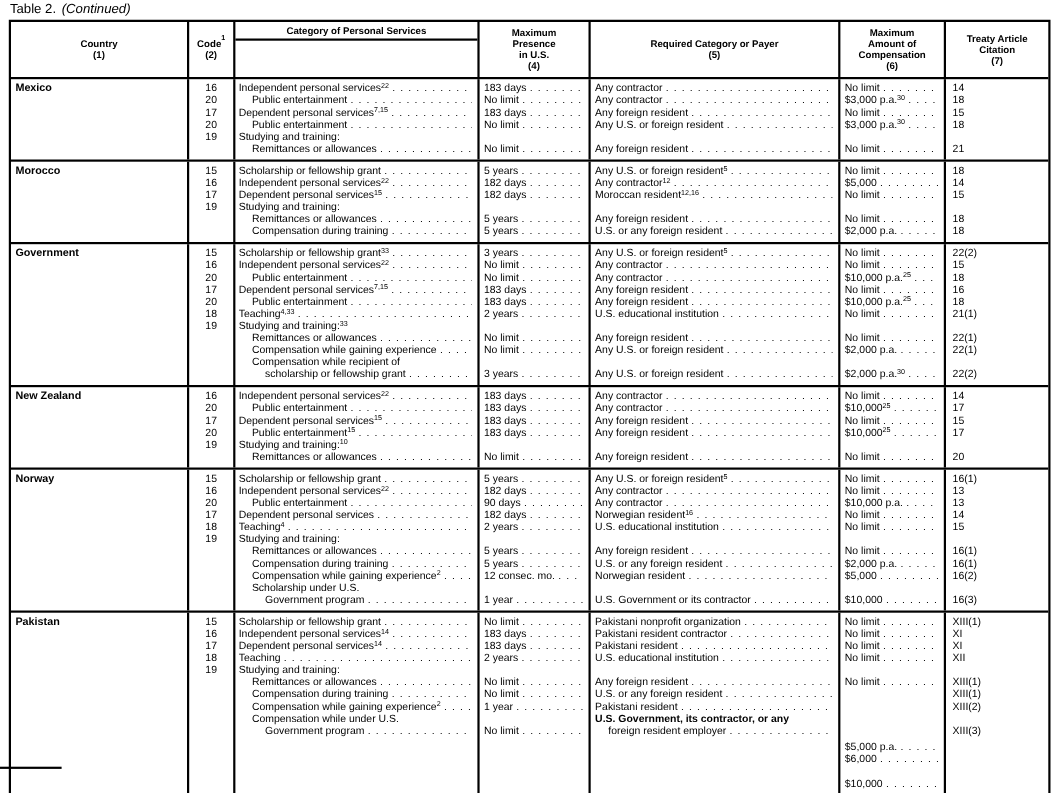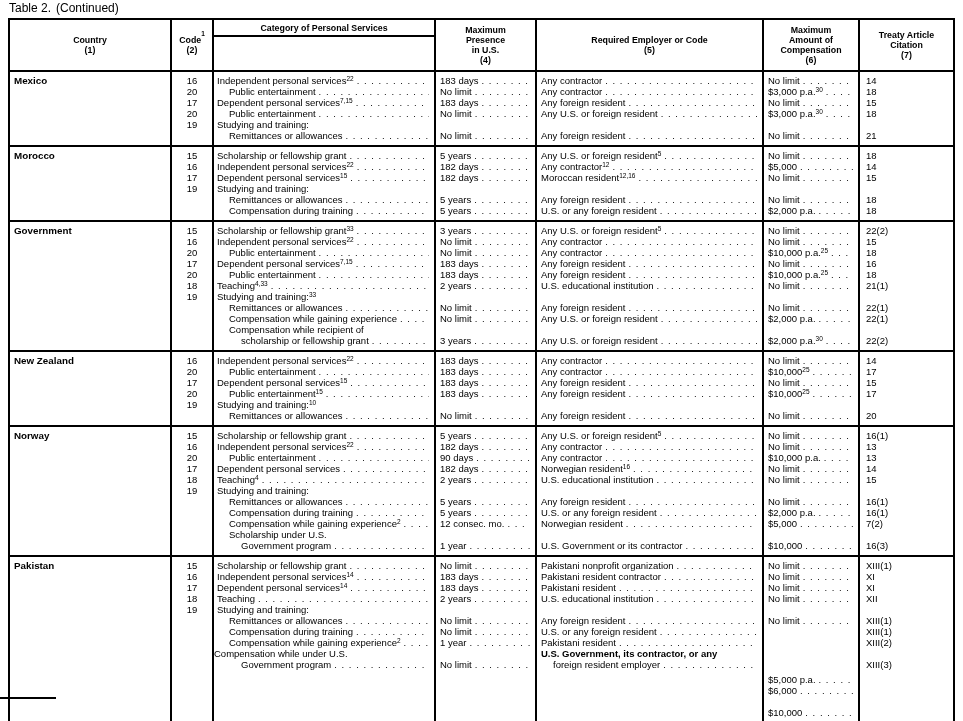--- a/index.html
+++ b/index.html
@@ -1,18 +1,18 @@
 <!DOCTYPE html>
 <html><head>
 <meta charset="utf-8">
 <style>
   html,body{margin:0;padding:0;background:#ffffff;}
   body{width:963px;height:721px;position:relative;font-family:"Liberation Sans",sans-serif;color:#000;}
   .title{position:absolute;left:9px;top:1px;font-size:12px;white-space:nowrap;}
-  .title .cont{margin-left:5px;}
+  .title .cont{font-style:italic;margin-left:5px;}
   .irs-table{position:absolute;left:8px;top:18px;width:947px;border:2px solid #000;border-bottom-width:3px;box-sizing:border-box;background:#fff;}
   .grid7{display:grid;grid-template-columns:160px 42px 222px 101px 227px 96px 1fr;}
   
   .thead{border-bottom:2px solid #000;height:50px;}
   .hcell{border-left:2px solid #000;box-sizing:border-box;display:flex;flex-direction:column;align-items:center;justify-content:center;text-align:center;font-weight:bold;font-size:8.8px;line-height:10px;}
   .hcell.first{border-left:none;}
   .hcell-purpose{justify-content:flex-start;padding:0;}
   .cat-top{width:100%;border-bottom:2px solid #000;box-sizing:border-box;padding:3px 0 2px 0;}
   .cat-bottom{flex:1;display:flex;flex-direction:column;align-items:center;justify-content:center;width:100%;}
   sup,.sp{font-size:6.5px;position:relative;top:-3.5px;line-height:0;}
@@ -48,21 +48,21 @@
     <div class="hcell hcell-purpose">
       <div class="cat-top">Category of Personal Services</div>
     </div>
     <div class="hcell">
       <div>Maximum</div>
       <div>Presence</div>
       <div>in U.S.</div>
       <div>(4)</div>
     </div>
     <div class="hcell">
-      <div>Required Employer or Code</div>
+      <div>Required Category or Payer</div>
       <div>(5)</div>
     </div>
     <div class="hcell">
       <div>Maximum</div>
       <div>Amount of</div>
       <div>Compensation</div>
       <div>(6)</div>
     </div>
     <div class="hcell">
       <div>Treaty Article</div>
@@ -950,21 +950,21 @@
             <span class="cite-t">15</span>
           </div>
           <div class="bline"></div>
           <div class="bline">
             <span class="cite-t">16(1)</span>
           </div>
           <div class="bline">
             <span class="cite-t">16(1)</span>
           </div>
           <div class="bline">
-            <span class="cite-t">7(2)</span>
+            <span class="cite-t">16(2)</span>
           </div>
           <div class="bline"></div>
           <div class="bline">
             <span class="cite-t">16(3)</span>
           </div>
         </div>
       </div>
       <div class="cblock grid7 last">
         <div class="col col-country first">
           <div class="bline">
@@ -1021,21 +1021,21 @@
           </div>
           <div class="bline" style="padding-left: 15px;">
             <span class="t">Compensation during training</span>
             <span class="leader"></span>
           </div>
           <div class="bline" style="padding-left: 15px;">
             <span class="t">Compensation while gaining experience</span>
             <span class="sp">2</span>
             <span class="leader"></span>
           </div>
-          <div class="bline" style="">
+          <div class="bline" style="padding-left: 15px;">
             <span class="t">Compensation while under U.S.</span>
           </div>
           <div class="bline" style="padding-left: 27px;">
             <span class="t">Government program</span>
             <span class="leader"></span>
           </div>
         </div>
         <div class="col col-presence">
           <div class="bline" style="padding-left: 4px;">
             <span class="t">No limit</span>

